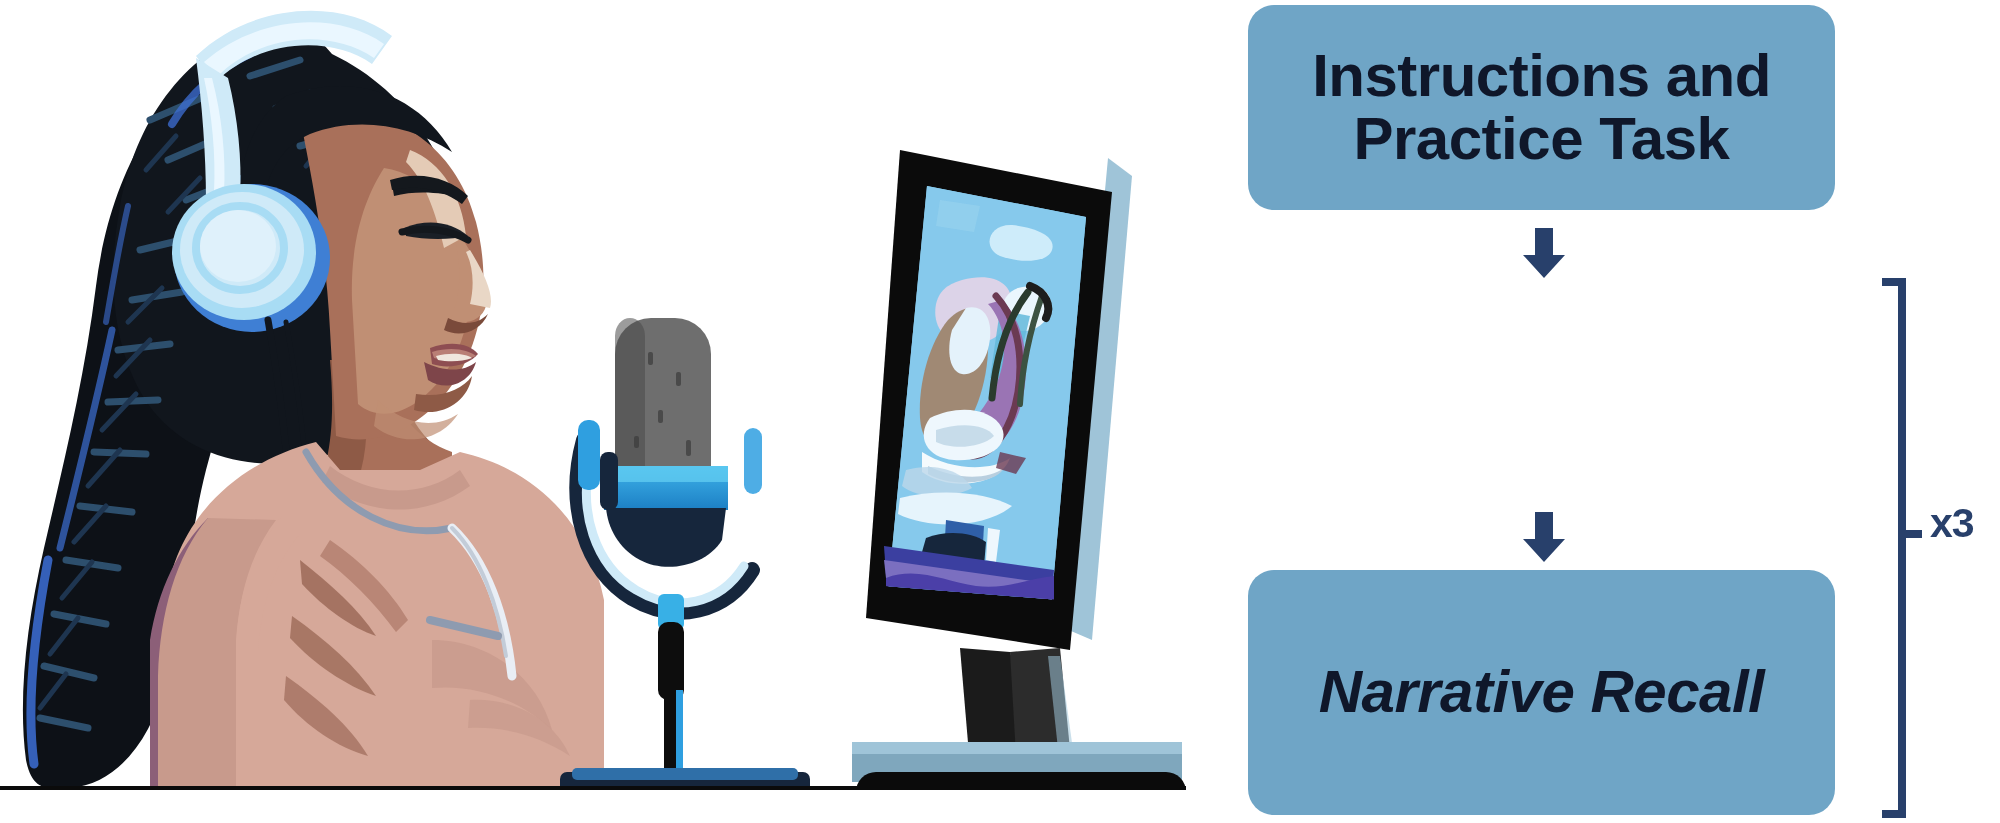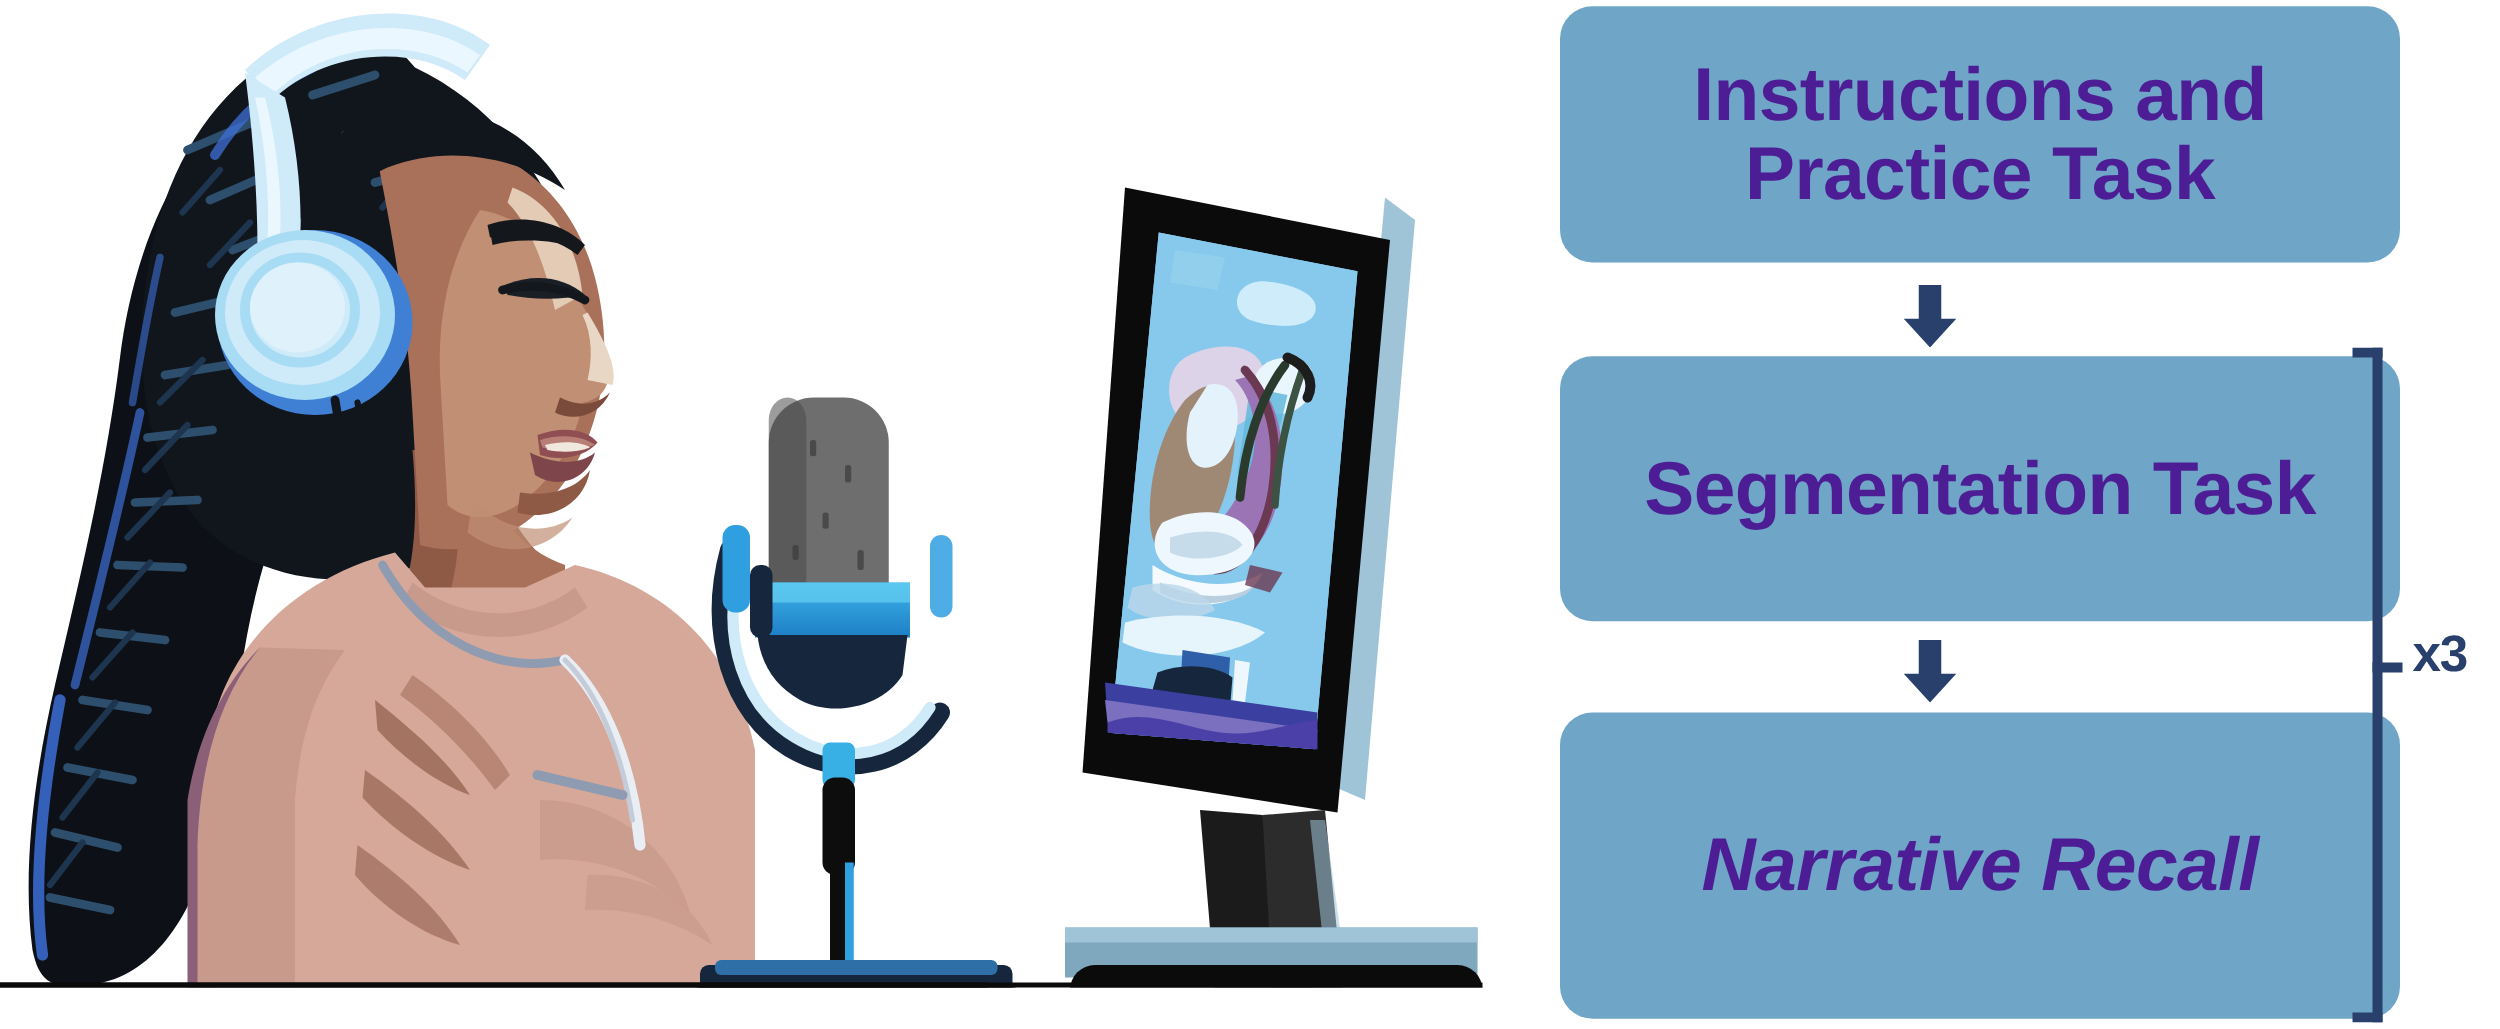--- a/index.html
+++ b/index.html
@@ -9,26 +9,26 @@
   
   #illustration{position:absolute;left:0;top:0;width:1230px;height:823px;}
   #illustration svg{display:block;width:1230px;height:823px;}
 
   
   #flow{position:absolute;left:1230px;top:0;width:770px;height:823px;}
 
   .fbox{
     position:absolute;
     left:18px;
-    width:672px;
+    width:587px;
     background:var(--boxblue,#6fa5c6);
     border-radius:26px;
     display:flex;align-items:center;justify-content:center;
     text-align:center;
-    color:#4c1d95;
+    color:#0f172a;
     font-weight:bold;
     font-size:60px;
     line-height:1.04;
     letter-spacing:-0.5px;
     box-sizing:border-box;
     padding:4px 18px;
   }
   #box1{top:5px;height:205px;}
   #box2{top:285px;height:212px;}
   #box3{top:570px;height:245px;font-style:italic;}
@@ -330,23 +330,20 @@
     <div class="fbox" id="box1">
       <span>Instructions and Practice Task</span>
     </div>
 
     <div class="farrow" id="arrow1">
       <svg viewBox="0 0 44 50" xmlns="http://www.w3.org/2000/svg">
         <path d="M13 0 H31 V27 H43 L22 50 L1 27 H13 Z" fill="#28406b"></path>
       </svg>
     </div>
 
-    <div class="fbox" id="box2">
-      <span>Segmentation Task</span>
-    </div>
 
     <div class="farrow" id="arrow2">
       <svg viewBox="0 0 44 50" xmlns="http://www.w3.org/2000/svg">
         <path d="M13 0 H31 V27 H43 L22 50 L1 27 H13 Z" fill="#28406b"></path>
       </svg>
     </div>
 
     <div class="fbox" id="box3">
       <span>Narrative Recall</span>
     </div>

